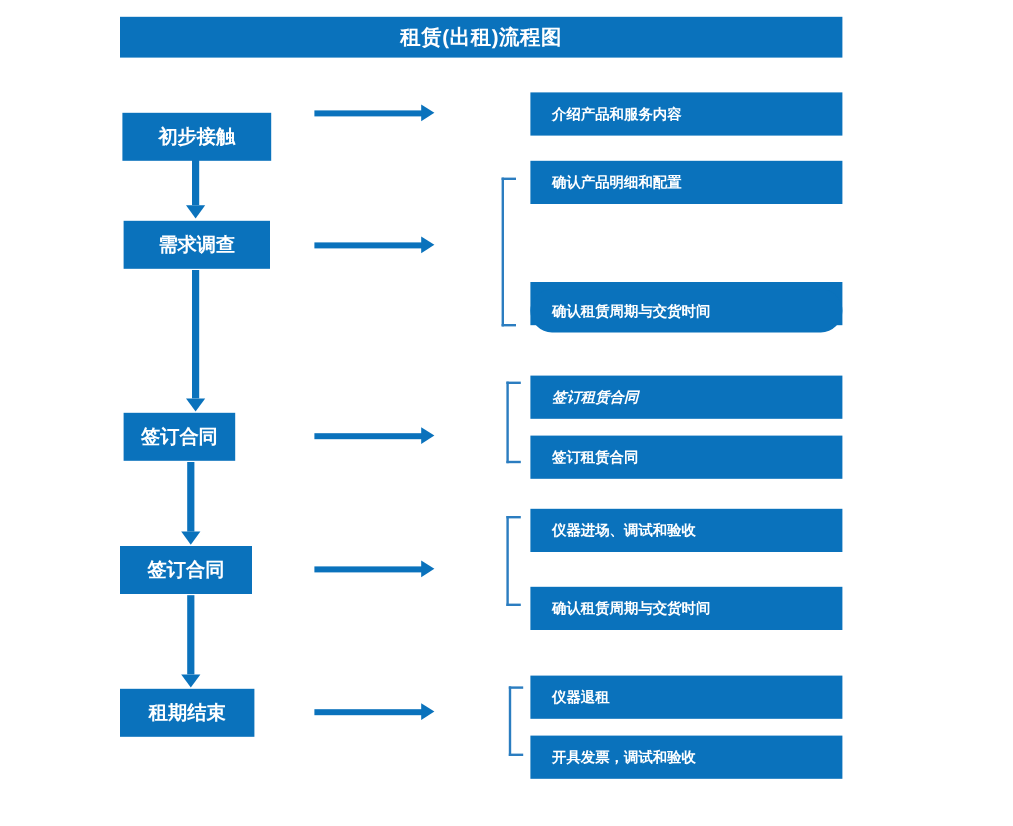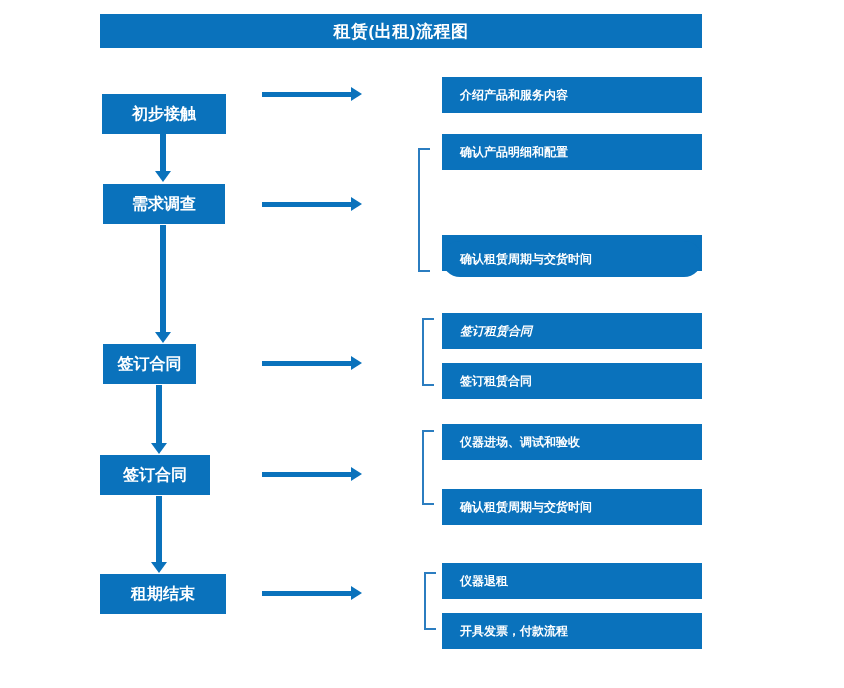--- a/index.html
+++ b/index.html
@@ -121,21 +121,21 @@
   <div class="title-bar">租赁(出租)流程图</div>
 
   <div class="box box-left" style="left:102px; top:94px; width:124px;">初步接触</div>
 
   <div class="box box-left" style="left:103px; top:184px; width:122px;">需求调查</div>
 
   <div class="box box-left" style="left:103px; top:344px; width:93px;">签订合同</div>
 
   <div class="box box-left" style="left:100px; top:455px; width:110px;">签订合同</div>
 
-  <div class="box box-left" style="left:100px; top:574px; width:126px;">租期结束</div>
+  <div class="box box-left" style="left:100px; top:574px; width:112px;">租期结束</div>
 
   <div class="arrow-v" style="left:155px; top:118px; height:64px;">
     <div class="shaft" style="height:53px;"></div>
     <div class="head" style="top:53px;"></div>
   </div>
 
   <div class="arrow-v" style="left:155px; top:225px; height:118px;">
     <div class="shaft" style="height:107px;"></div>
     <div class="head" style="top:107px;"></div>
   </div>
@@ -194,15 +194,15 @@
   <div class="box box-right" style="top:313px;font-style:italic;">签订租赁合同</div>
 
   <div class="box box-right" style="top:363px;">签订租赁合同</div>
 
   <div class="box box-right" style="top:424px;">仪器进场、调试和验收</div>
 
   <div class="box box-right" style="top:489px;">确认租赁周期与交货时间</div>
 
   <div class="box box-right" style="top:563px;text-align:center;">仪器退租</div>
 
-  <div class="box box-right" style="top:613px;">开具发票，付款流程</div>
+  <div class="box box-right" style="top:613px;">开具发票，调试和验收</div>
 
 </div>
 
 </body></html>

